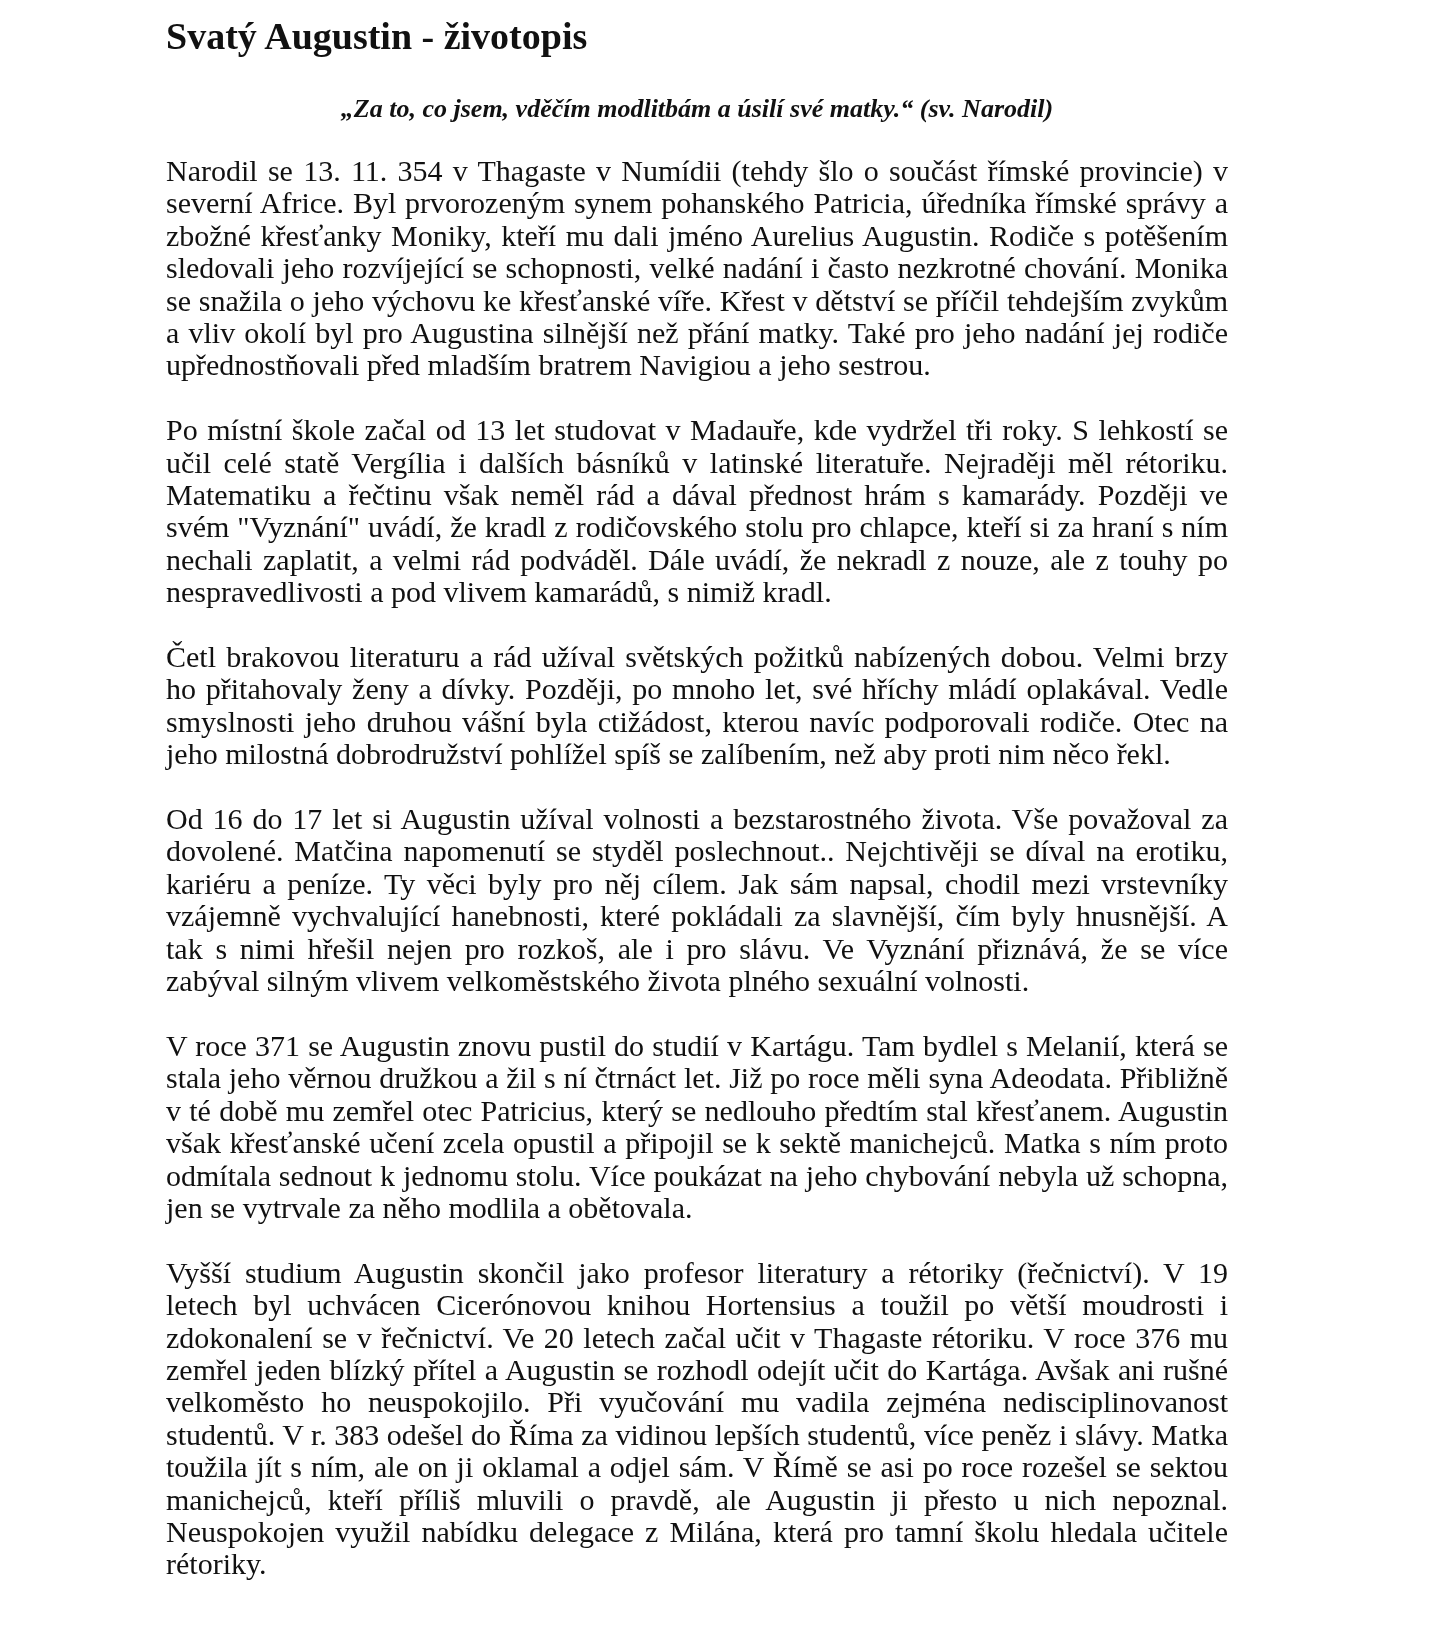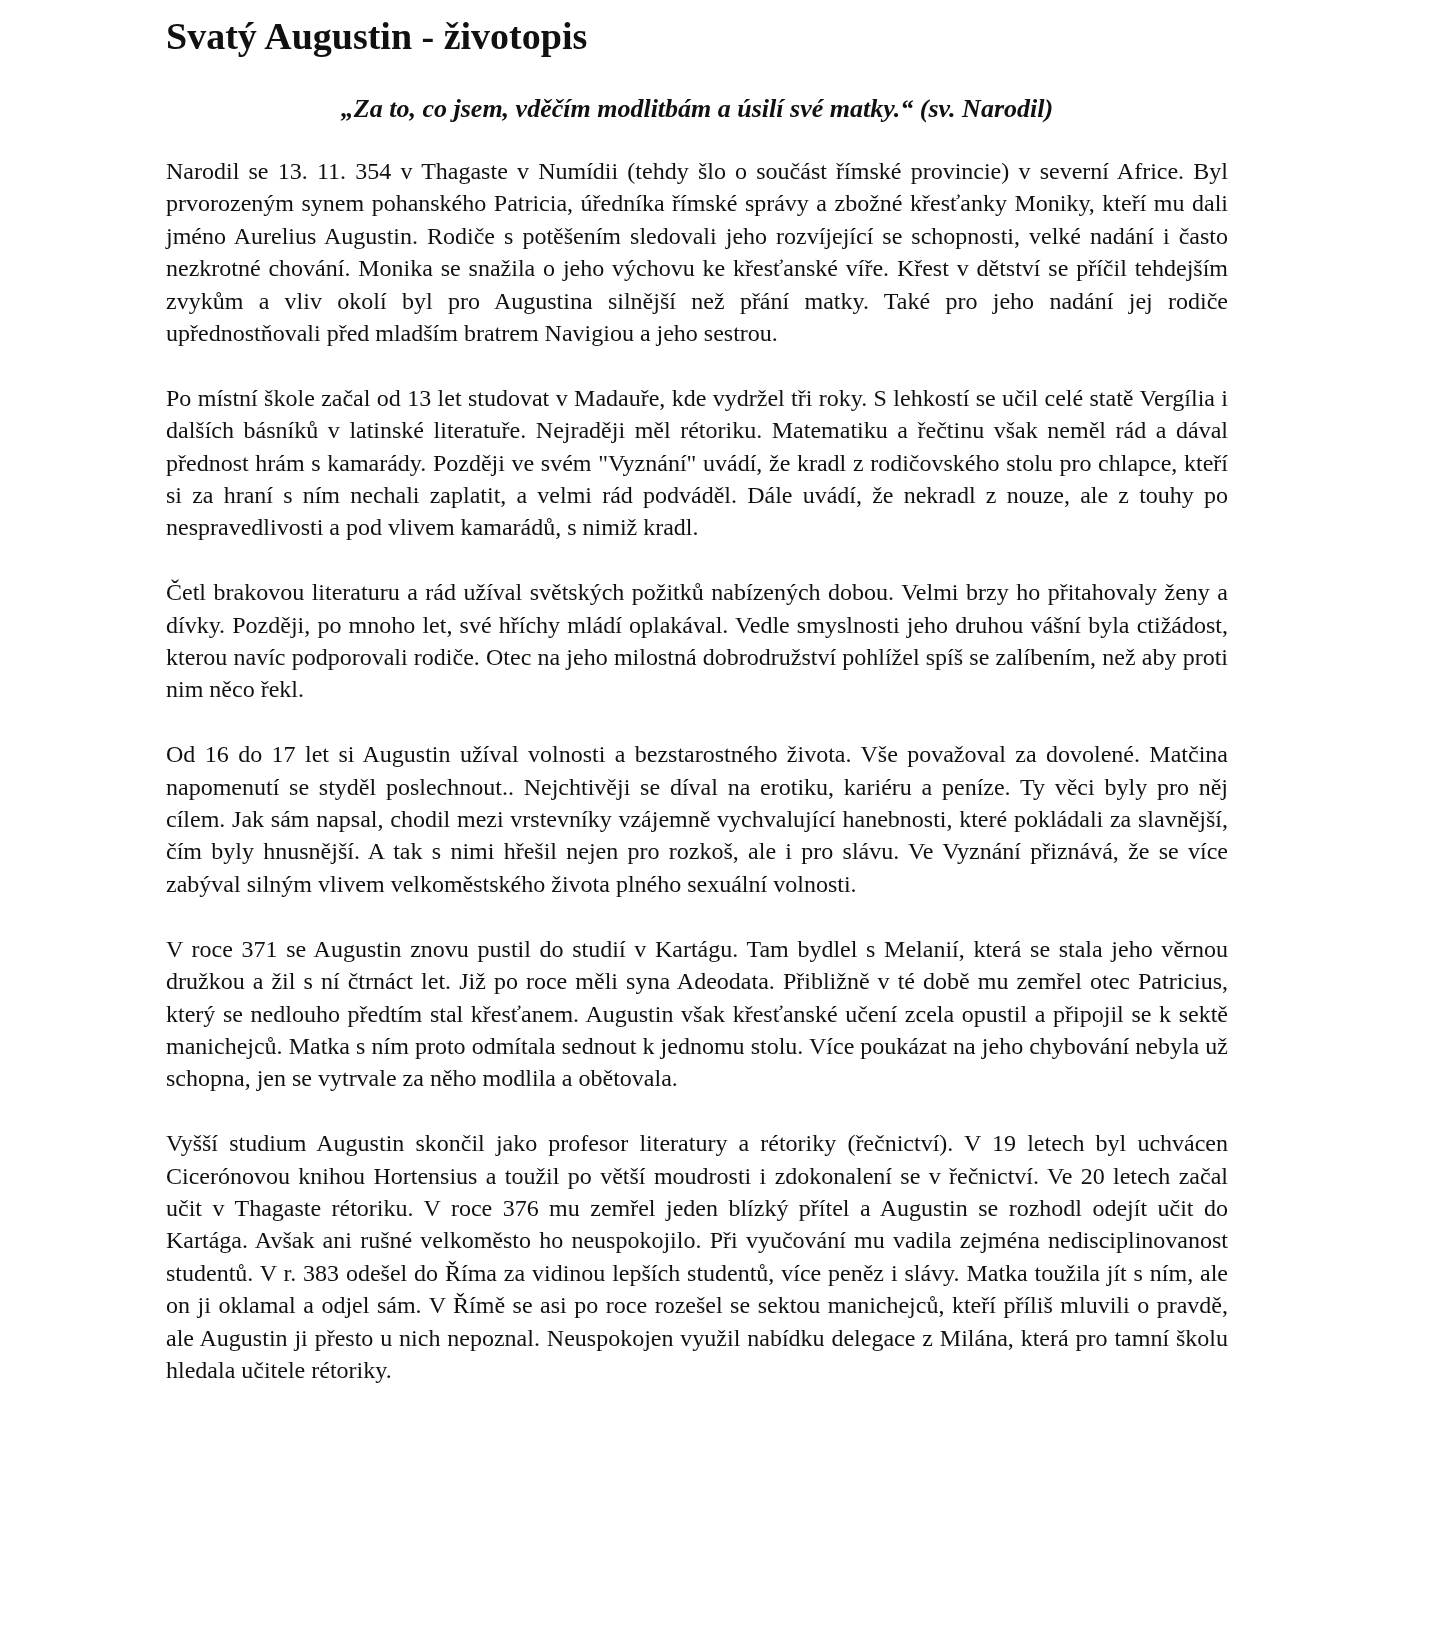--- a/index.html
+++ b/index.html
@@ -36,21 +36,21 @@
       font-size: 26px;
       line-height: 32px;
       text-align: center;
       margin: 35px 0 0 0;
     }
     .body-text {
       margin-top: 30px;
     }
     .para {
       font-family: "Liberation Serif", serif;
-      font-size: 24px;
+      font-size: 30px;
       line-height: 32.4px;
       text-align: justify;
       margin: 0 0 32.4px 0;
       hyphens: none;
     }
   </style>
 </head>
 <body>
 
 <div class="page">

